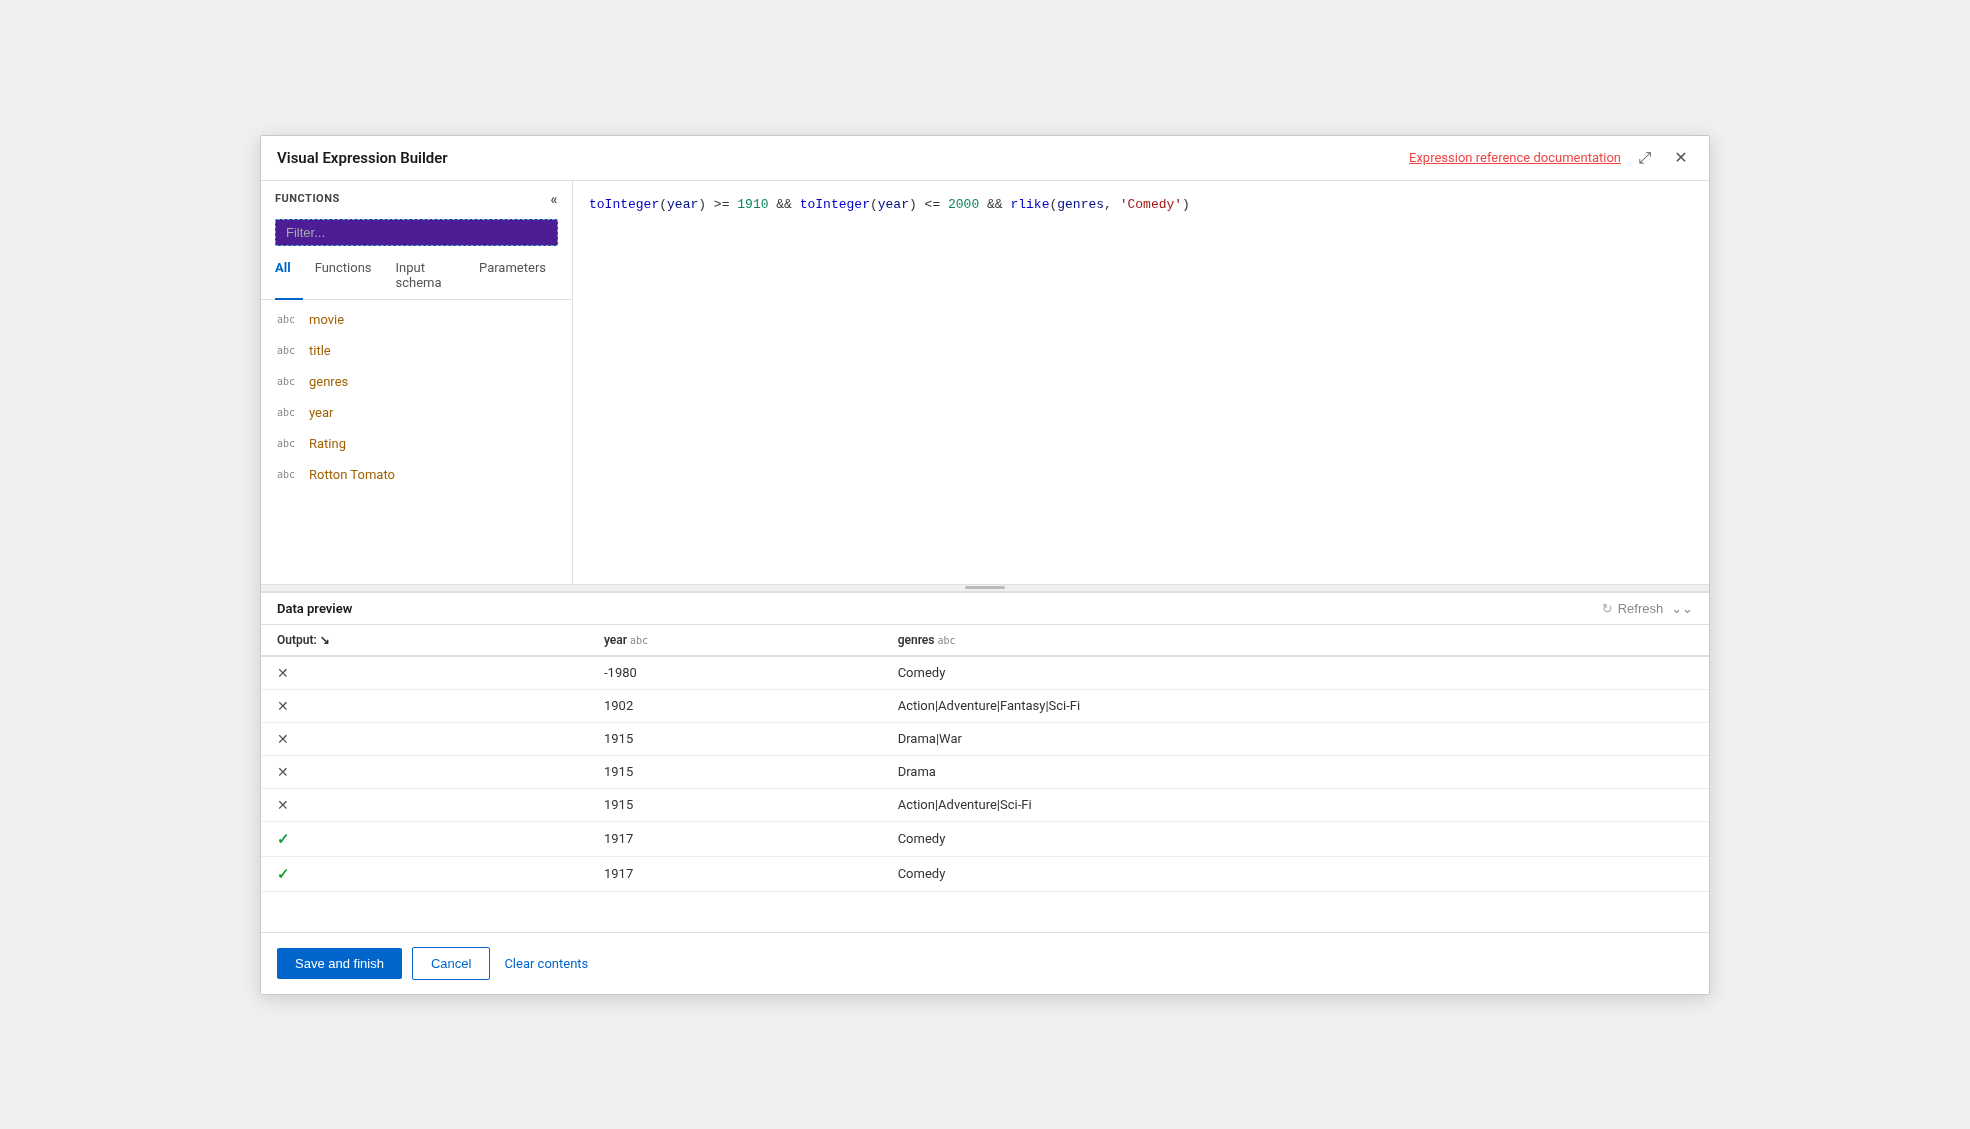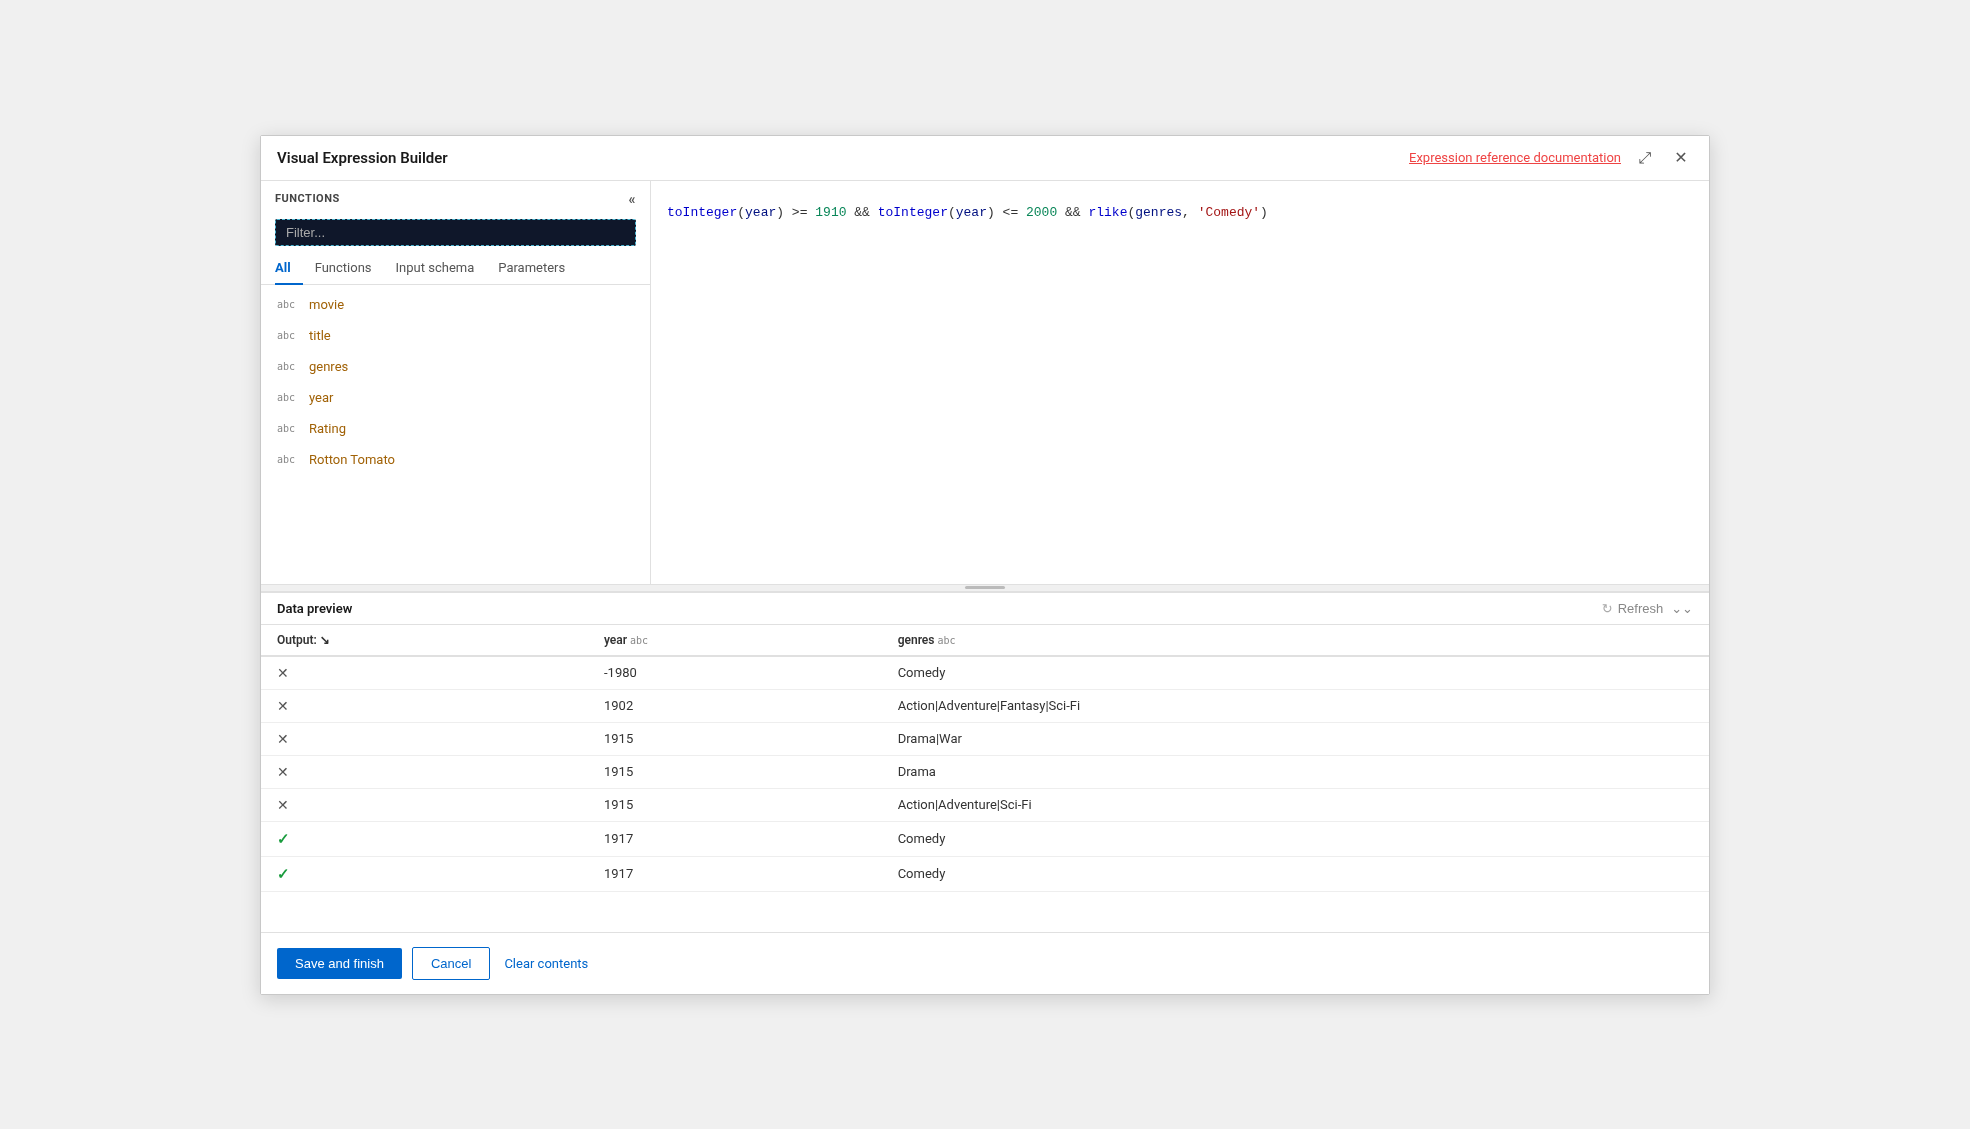--- a/index.html
+++ b/index.html
@@ -60,21 +60,21 @@
       height: 24px;
     }
     
     .modal-body {
       display: flex;
       flex: 1;
       overflow: hidden;
     }
     
     .left-panel {
-      width: 390px;
+      width: 312px;
       border-right: 1px solid #e0e0e0;
       display: flex;
       flex-direction: column;
       overflow: hidden;
     }
     .functions-header {
       padding: 10px 14px 6px 14px;
       font-size: 11px;
       font-weight: 700;
       color: #444;
@@ -93,21 +93,21 @@
       padding: 6px 14px 8px 14px;
     }
     .filter-input {
       width: 100%;
       border: 1.5px dashed #4db8d4;
       border-radius: 2px;
       padding: 5px 10px;
       font-size: 13px;
       color: #888;
       outline: none;
-      background: #0f172a;
+      background: #4c1d95;
     }
     .filter-input::placeholder { color: #aaa; }
     
     .tabs {
       display: flex;
       border-bottom: 1px solid #e0e0e0;
       padding: 0 14px;
       gap: 0;
     }
     .tab {
@@ -152,21 +152,21 @@
     
     .right-panel {
       flex: 1;
       display: flex;
       flex-direction: column;
       overflow: hidden;
       position: relative;
     }
     .expression-editor {
       flex: 1;
-      padding: 22px 16px;
+      padding: 14px 16px;
       font-family: 'Consolas', 'Courier New', monospace;
       font-size: 13px;
       line-height: 1.5;
       overflow: auto;
       background: #fff;
       white-space: pre-wrap;
       word-break: break-all;
       border: none;
       outline: none;
       cursor: text;

